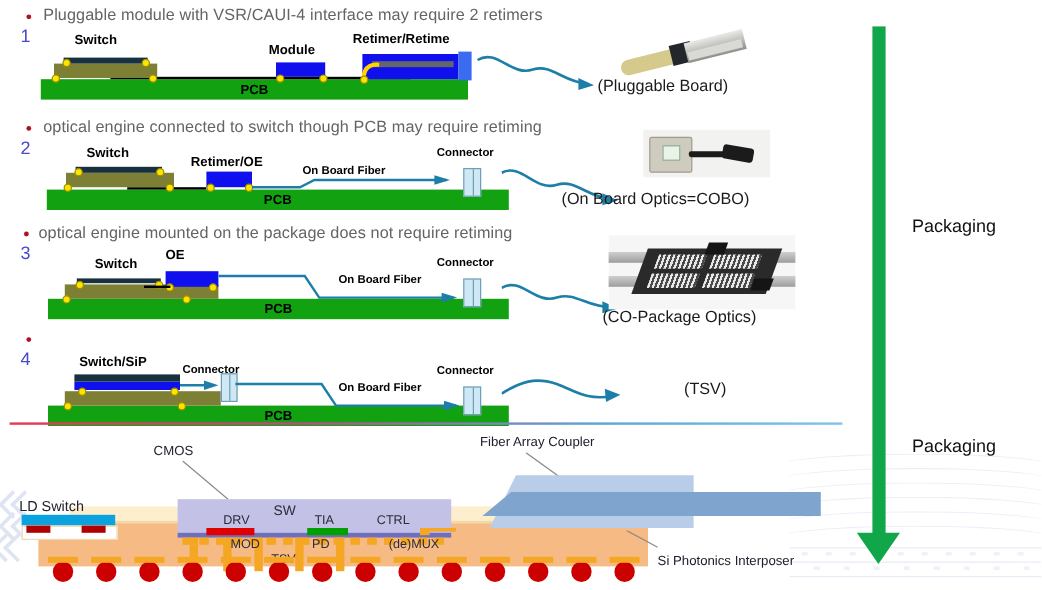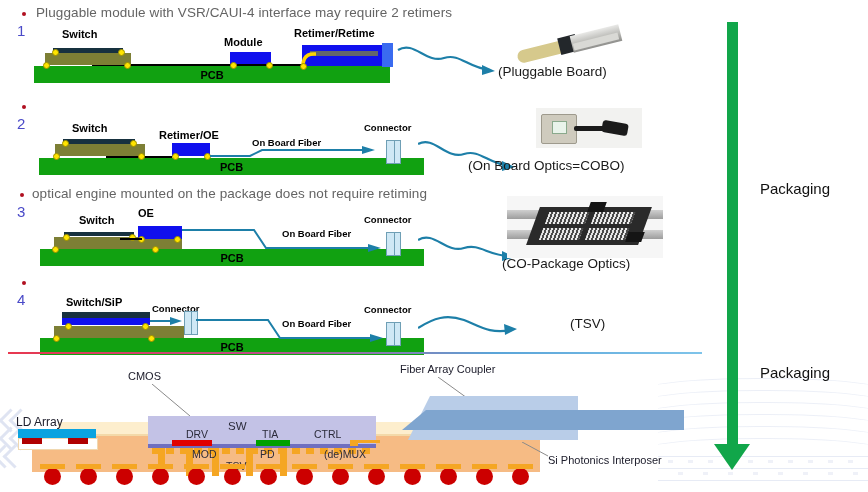--- a/index.html
+++ b/index.html
@@ -167,20 +167,21 @@
 
   <div class="photo" style="left:515px;top:22px;width:110px;height:48px">
     <div class="opt-tab" style="left:2px;top:24px;width:44px;height:13px"></div>
     <div class="opt-dark" style="left:44px;top:14px;width:18px;height:17px"></div>
     <div class="opt-body" style="left:56px;top:8px;width:50px;height:17px"></div>
     <div class="opt-body" style="left:58px;top:16px;width:46px;height:7px;background:#d9d9d5"></div>
   </div>
   <div class="abs caption" style="left:498px;top:64px">(Pluggable Board)</div>
 
   <div class="abs bullet-dot" style="left:22px;top:105px"></div>
+  <div class="abs headline" style="left:36px;top:98px">optical engine connected to switch though PCB may require retiming</div>
   <div class="abs rownum" style="left:17px;top:115px">2</div>
 
   <div class="abs" style="left:34px;top:120px;width:420px;height:55px">
     <div class="abs lbl" style="left:38px;top:2px">Switch</div>
     <div class="abs lbl" style="left:125px;top:9px">Retimer/OE</div>
     <div class="abs lbl-sm" style="left:218px;top:17px">On Board Fiber</div>
     <div class="abs lbl-sm" style="left:330px;top:2px">Connector</div>
 
     <div class="abs pcb" style="left:5px;top:38px;width:385px;height:17px">
       <div class="pcb-text">PCB</div>
@@ -329,21 +330,21 @@
 
     <div class="abs bot-lbl-b" style="left:400px;top:3px">Fiber Array Coupler</div>
     <svg class="abs" style="left:438px;top:17px" width="42" height="28">
       <path d="M0 0 L36 26" stroke="#8a8a8a" stroke-width="1" fill="none"></path>
     </svg>
 
     <div class="abs interposer" style="left:32px;top:74px;width:508px;height:38px"></div>
     <div class="abs interp-top" style="left:58px;top:62px;width:482px;height:14px"></div>
     <div class="abs" style="left:58px;top:74px;width:482px;height:2px;background:#f3d9a8"></div>
 
-    <div class="abs bot-lbl-b" style="left:16px;top:55px;font-size:12px">LD Array</div>
+    <div class="abs bot-lbl-b" style="left:16px;top:55px;font-size:12px">LD Switch</div>
     <div class="abs die-cyan" style="left:18px;top:69px;width:78px;height:9px"></div>
     <div class="abs" style="left:18px;top:78px;width:78px;height:10px;background:#ffffff;border:1px solid #f0d8b0"></div>
     <div class="abs ld-pad" style="left:22px;top:78px;width:20px;height:6px"></div>
     <div class="abs ld-pad" style="left:68px;top:78px;width:20px;height:6px"></div>
 
     <div class="abs cmos" style="left:148px;top:56px;width:228px;height:30px"></div>
     <div class="abs cmos-base" style="left:148px;top:84px;width:228px;height:4px"></div>
     <div class="abs bot-lbl" style="left:186px;top:68px">DRV</div>
     <div class="abs bot-lbl" style="left:228px;top:60px;font-size:11.5px">SW</div>
     <div class="abs bot-lbl" style="left:262px;top:68px">TIA</div>
@@ -408,21 +409,21 @@
     <div class="abs bump" style="left:364px;top:104px;width:25px;height:5px"></div>
     <div class="abs bump" style="left:400px;top:104px;width:25px;height:5px"></div>
     <div class="abs bump" style="left:436px;top:104px;width:25px;height:5px"></div>
     <div class="abs bump" style="left:472px;top:104px;width:25px;height:5px"></div>
     <div class="abs bump" style="left:508px;top:104px;width:25px;height:5px"></div>
 
     <svg class="abs" style="left:398px;top:32px" width="290" height="52">
       <polygon points="10,48 32,4 180,4 180,48" fill="#b9cde8"></polygon>
       <polygon points="4,38 28,18 286,18 286,38" fill="#7fa5cf"></polygon>
     </svg>
-    <div class="abs bot-lbl-b" style="left:548px;top:94px">Si Photonics Interposer</div>
+    <div class="abs bot-lbl-b" style="left:548px;top:102px">Si Photonics Interposer</div>
     <svg class="abs" style="left:520px;top:82px" width="34" height="20">
       <path d="M28 14 L2 0" stroke="#8a8a8a" stroke-width="1" fill="none"></path>
     </svg>
   </div>
 
   <div class="abs garrow-shaft" style="left:727px;top:22px;width:11px;height:424px"></div>
   <div class="abs garrow-head" style="left:714px;top:444px"></div>
 
   <div class="abs side-label" style="left:760px;top:180px">Packaging</div>
   <div class="abs side-label" style="left:760px;top:364px">Packaging</div>

